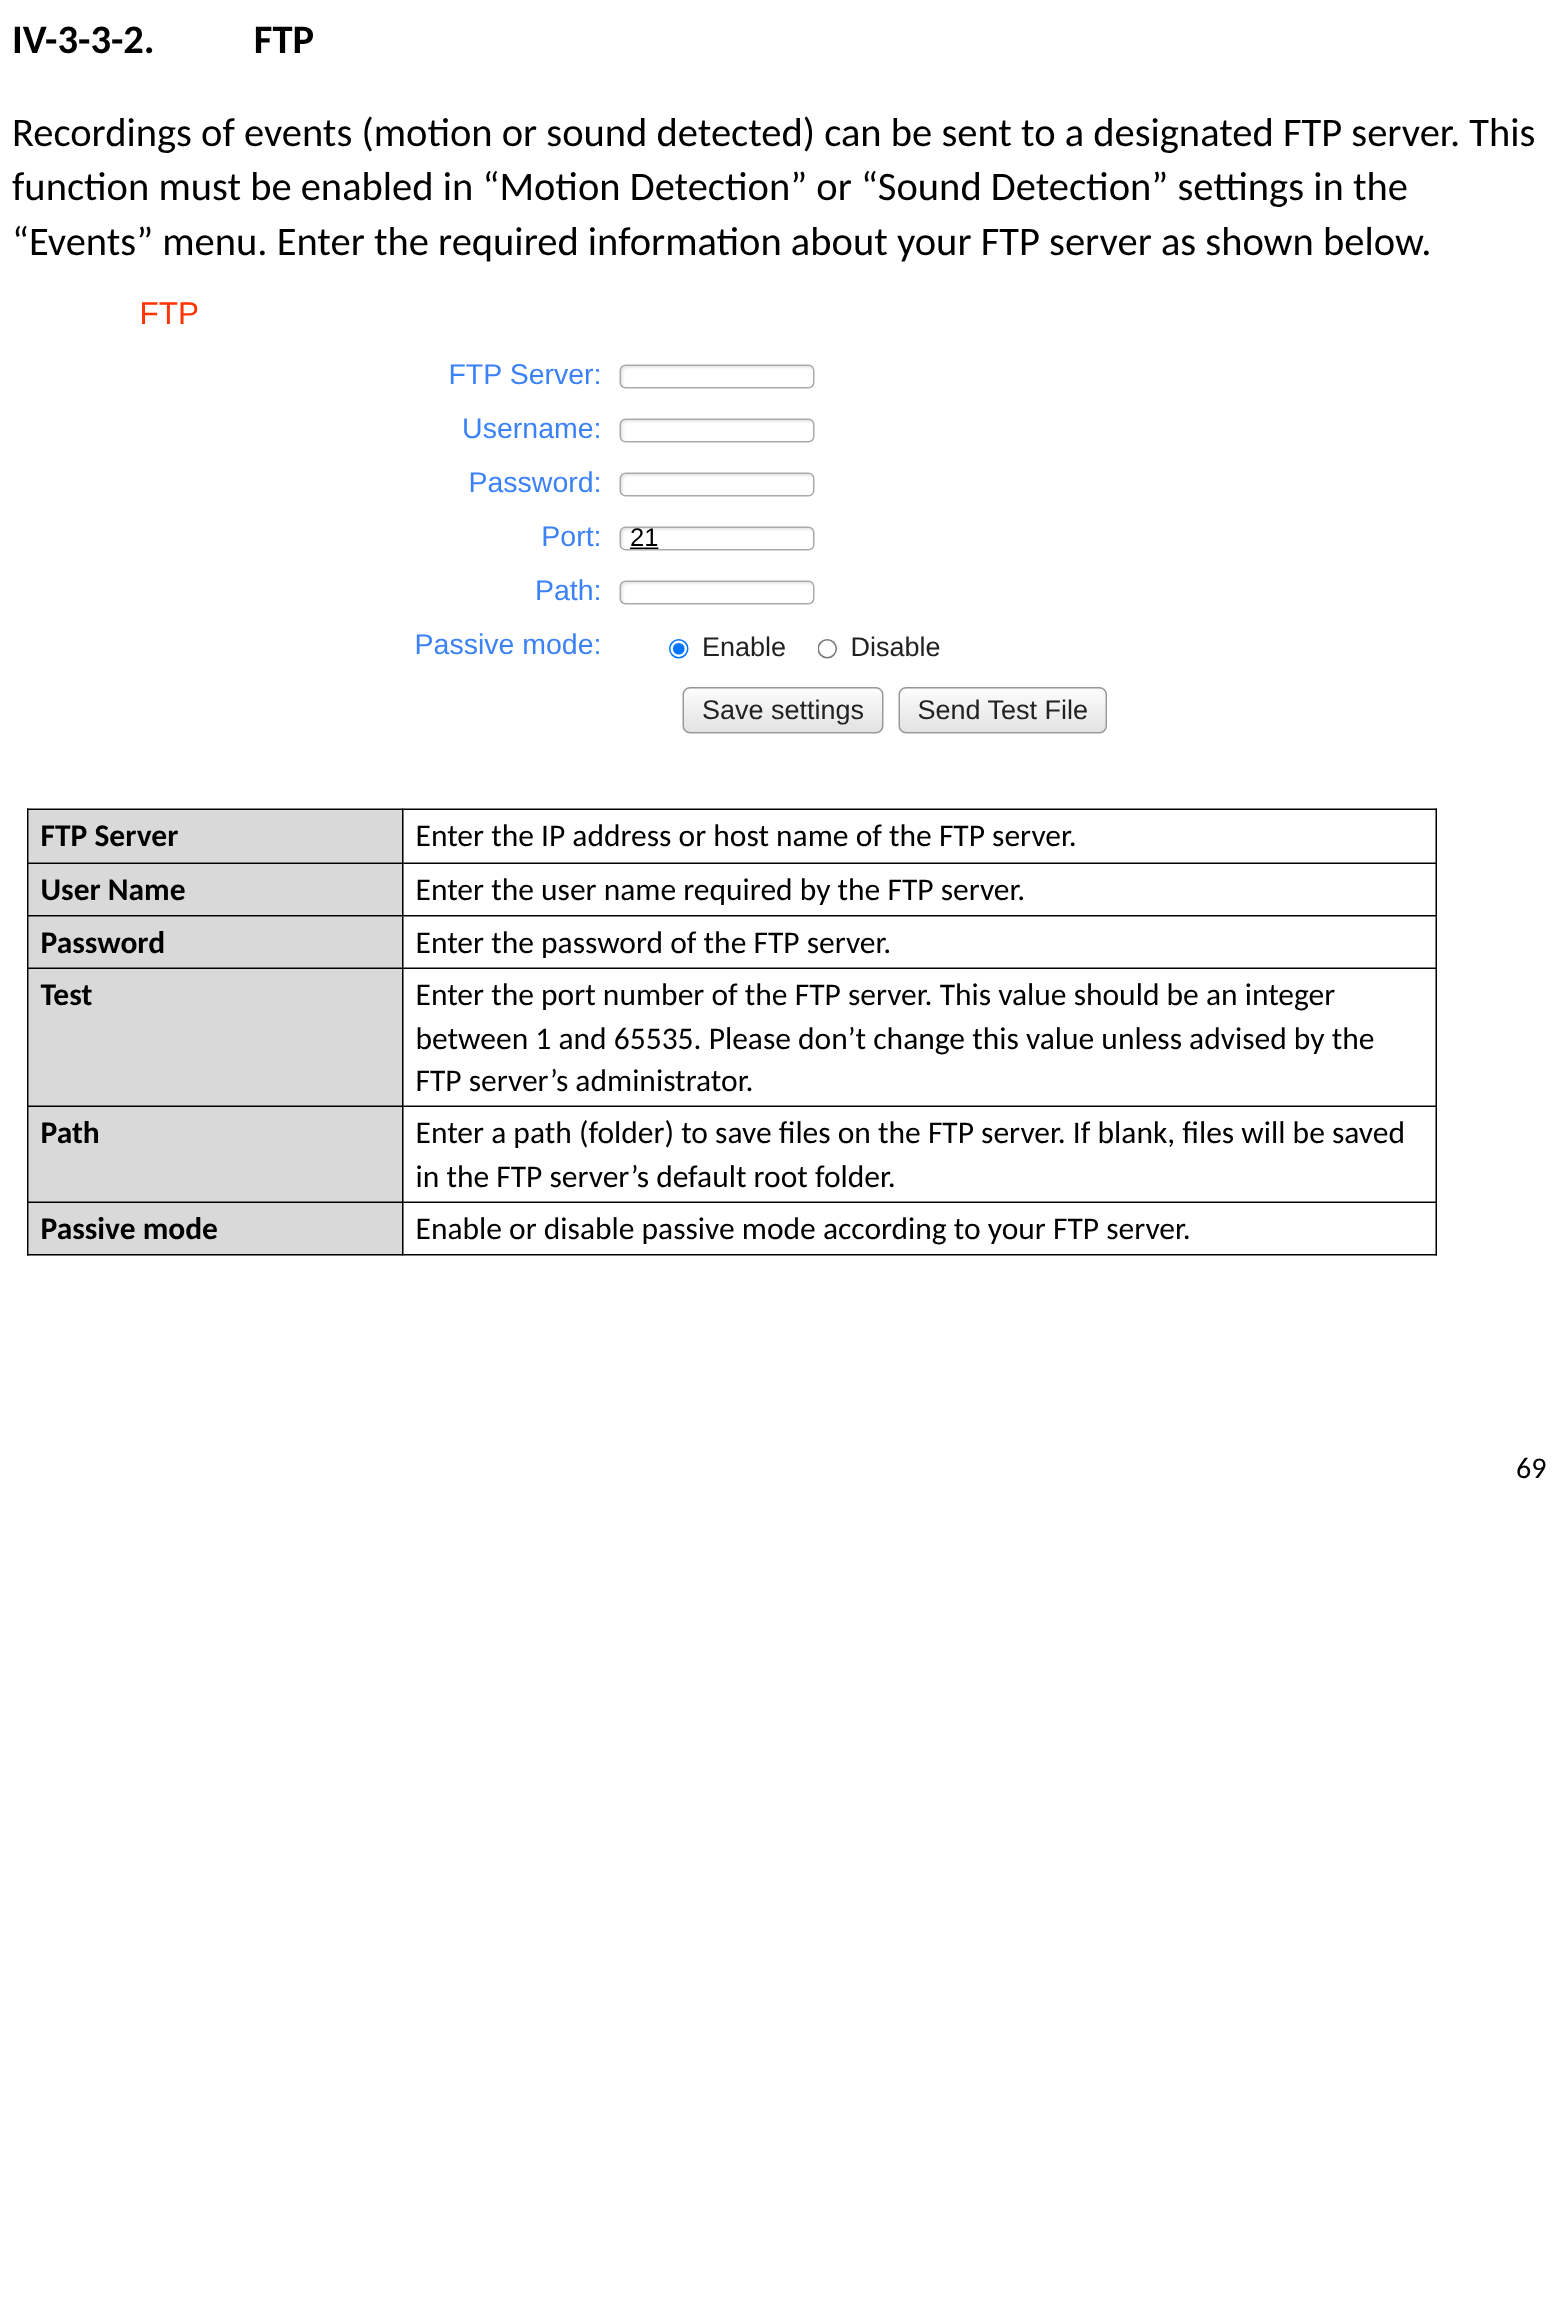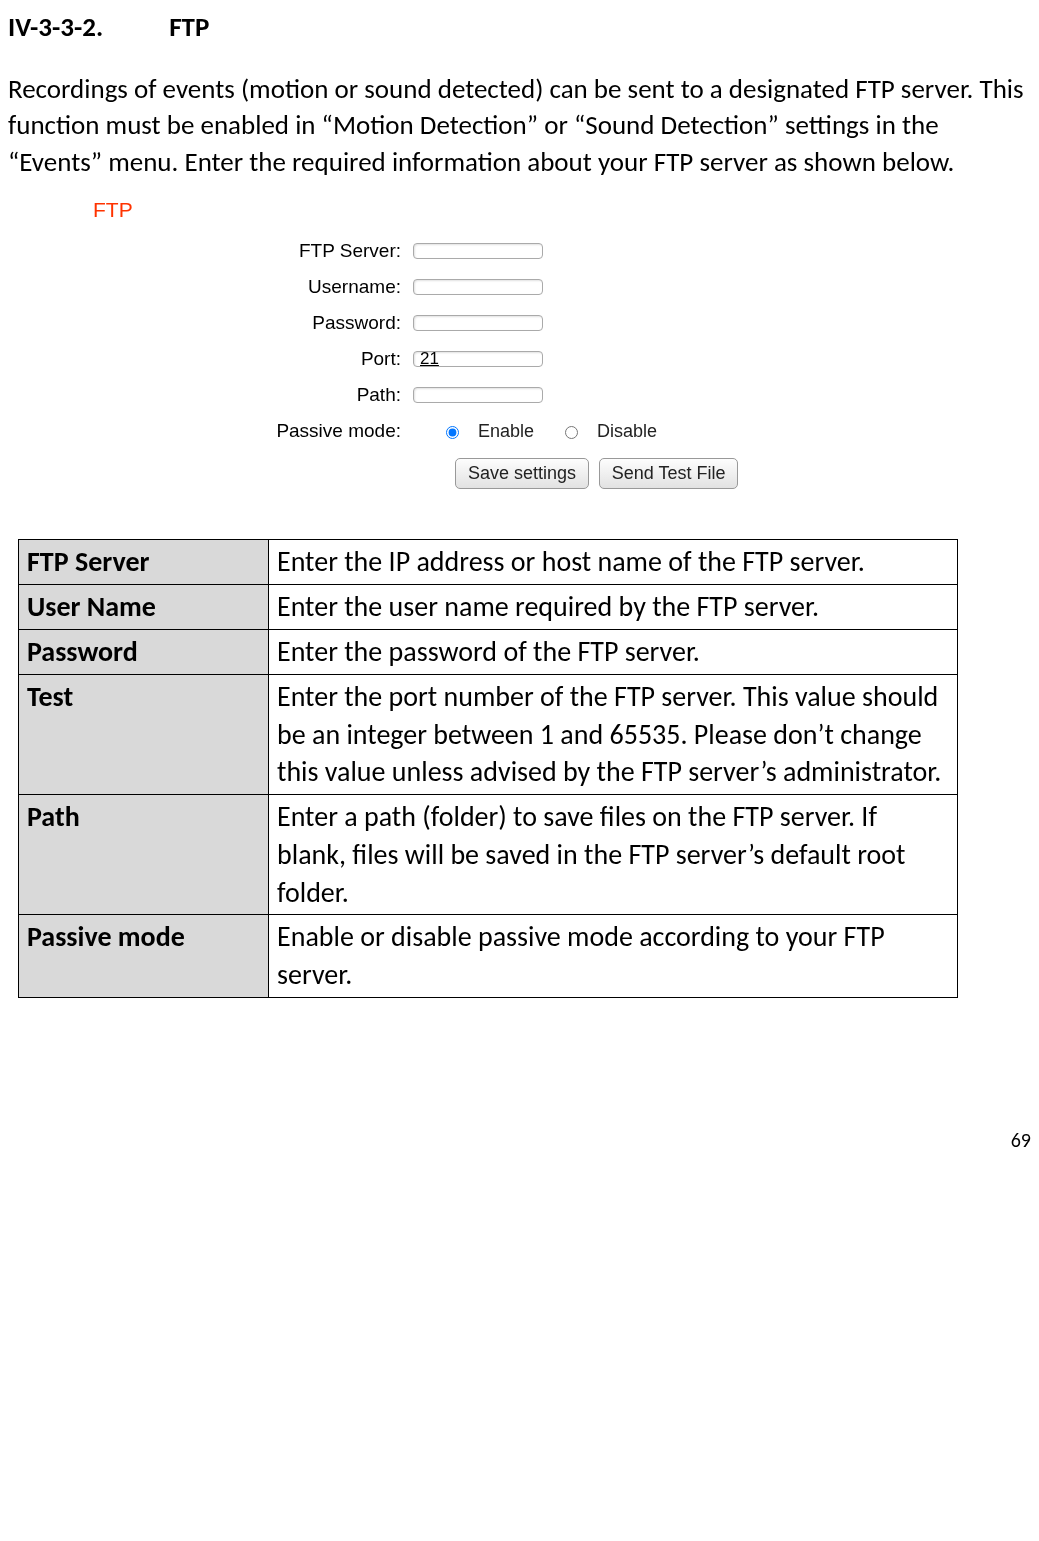--- a/index.html
+++ b/index.html
@@ -36,40 +36,40 @@
     .form-row {
       display: flex;
       align-items: center;
       margin-bottom: 14px;
       font-family: Arial, sans-serif;
     }
     .form-label {
       width: 350px;
       text-align: right;
       font-size: 19px;
-      color: #000000;
+      color: #3b82f6;
       padding-right: 12px;
     }
     .text-input {
       border: 1px solid #aaa;
       border-radius: 4px;
       box-shadow: inset 1px 1px 2px rgba(0,0,0,0.12);
       height: 16px;
       width: 130px;
       padding: 2px 6px;
       font-size: 17px;
       font-family: Arial, sans-serif;
       text-decoration: underline;
     }
     .radio-group {
       display: flex;
       align-items: center;
       font-size: 18px;
       color: #222;
-      gap: 16px;
+      gap: 6px;
       margin-left: 28px;
     }
     .radio-group label { margin-right: 10px; }
     .button-row {
       margin-left: 392px;
       margin-top: 16px;
     }
     .btn {
       font-family: Arial, sans-serif;
       font-size: 18px;
@@ -78,21 +78,21 @@
       border-radius: 5px;
       background: linear-gradient(#fdfdfd, #e2e2e2);
       color: #222;
       cursor: pointer;
       margin-right: 6px;
     }
     .desc-table {
       border-collapse: collapse;
       width: 940px;
       margin-left: 10px;
-      font-size: 28px;
+      font-size: 21px;
     }
     .desc-table td {
       border: 1px solid #000;
       padding: 3px 8px;
       vertical-align: top;
       line-height: 1.35;
     }
     .desc-table td.label-cell {
       background: #d9d9d9;
       font-weight: bold;

